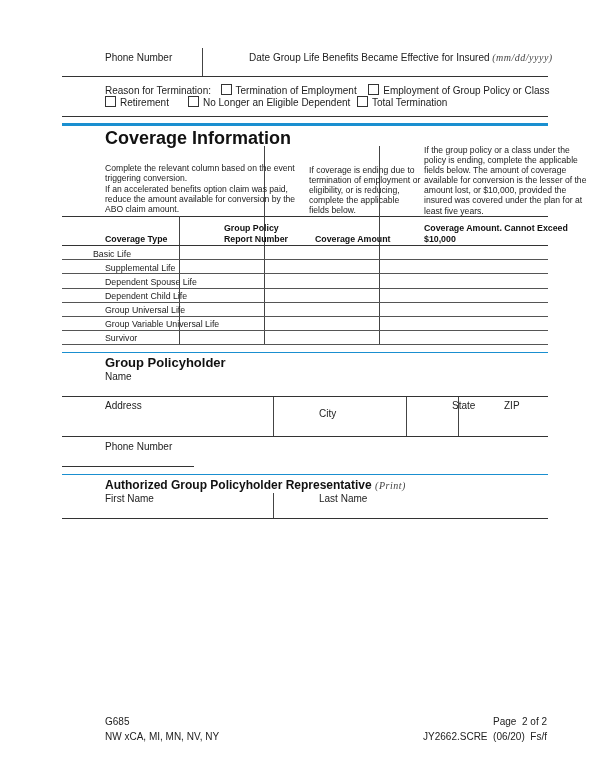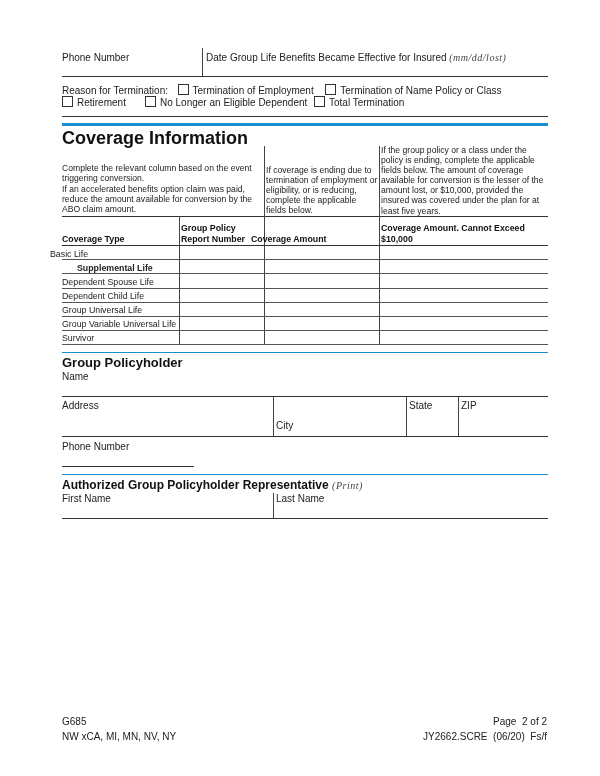--- a/index.html
+++ b/index.html
@@ -1,17 +1,17 @@
 <!DOCTYPE html>
 <html><head>
   <meta charset="utf-8">
   <style>
     html, body { margin: 0; padding: 0; background: #ffffff; }
     body { width: 600px; height: 776px; position: relative; font-family: "Liberation Sans", sans-serif; color: #222; overflow: hidden; }
-    .abs { position: absolute; }
+    .abs { position: absolute; margin-left: 43px; }
     .t { font-size: 10px; line-height: 12px; color: #222; white-space: nowrap; }
     .it { font-family: "Liberation Serif", serif; font-style: italic; font-size: 10px; letter-spacing: 0.5px; color: #444; }
     .hline { position: absolute; height: 0; border-top: 1px solid #333; }
     .hline.thin { border-top: 1px solid #555; }
     .vline { position: absolute; width: 0; border-left: 1px solid #444; }
     .blue { position: absolute; height: 3px; background: #1a8fd0; }
     .bluethin { position: absolute; height: 1px; background: #1a8fd0; }
     .h2 { font-size: 18px; font-weight: bold; color: #111; white-space: nowrap; }
     .cb { display: inline-block; width: 9px; height: 9px; border: 1px solid #333; vertical-align: -1px; margin-right: 4px; background: #fff; }
     .small { font-size: 8.6px; line-height: 10.1px; color: #222; }
@@ -19,32 +19,32 @@
     .rowlabel { font-size: 8.8px; color: #222; white-space: nowrap; }
     .field { position: absolute; }
   </style>
 </head>
 <body>
 
 <div class="abs t" style="left:62px; top:52px;">Phone Number</div>
 <div class="vline" style="left:202px; top:48px; height:28px;"></div>
 <div class="abs t" style="left:206px; top:52px;">
   <span>Date Group Life Benefits Became Effective for Insured</span>
-  <span class="it">(mm/dd/lost)</span>
+  <span class="it">(mm/dd/yyyy)</span>
 </div>
 <div class="field" style="left:62px; top:62px; width:140px; height:14px;"></div>
 <div class="field" style="left:206px; top:62px; width:342px; height:14px;"></div>
 <div class="hline" style="left:62px; top:76px; width:486px;"></div>
 
 <div class="abs t" style="left:62px; top:84px;">
   <span>Reason for Termination:</span>
   <span style="display:inline-block; width:4px;"></span>
   <span><span class="cb"></span><span>Termination of Employment</span></span>
   <span style="display:inline-block; width:6px;"></span>
-  <span><span class="cb"></span><span>Termination of Name Policy or Class</span></span>
+  <span><span class="cb"></span><span>Employment of Group Policy or Class</span></span>
 </div>
 <div class="abs t" style="left:62px; top:96px;">
   <span><span class="cb"></span><span>Retirement</span></span>
 </div>
 <div class="abs t" style="left:145px; top:96px;">
   <span class="cb"></span><span>No Longer an Eligible Dependent</span>
 </div>
 <div class="abs t" style="left:314px; top:96px;">
   <span class="cb"></span><span>Total Termination</span>
 </div>
@@ -62,29 +62,29 @@
 <div class="abs small" style="left:381px; top:145px; width:167px; white-space:normal;">If the group policy or a class under the policy is ending, complete the applicable fields below. The amount of coverage available for conversion is the lesser of the amount lost, or $10,000, provided the insured was covered under the plan for at least five years.</div>
 
 <div class="hline" style="left:62px; top:216px; width:486px;"></div>
 
 <div class="vline" style="left:179px; top:216px; height:128px;"></div>
 <div class="vline" style="left:264px; top:216px; height:128px;"></div>
 <div class="vline" style="left:379px; top:216px; height:128px;"></div>
 
 <div class="abs colhead" style="left:62px; top:234px;">Coverage Type</div>
 <div class="abs colhead" style="left:181px; top:223px; width:80px;">Group Policy Report Number</div>
-<div class="abs colhead" style="left:251px; top:234px;">Coverage Amount</div>
+<div class="abs colhead" style="left:272px; top:234px;">Coverage Amount</div>
 <div class="abs colhead" style="left:381px; top:223px; width:160px;">Coverage Amount. Cannot Exceed $10,000</div>
 
 <div class="hline" style="left:62px; top:245px; width:486px;"></div>
 
 <div>
   <div class="abs rowlabel" style="left:50px; top:249px;">Basic Life</div>
   <div class="hline thin" style="left:62px; top:259px; width:486px;"></div>
-  <div class="abs rowlabel" style="left:77px; top:263px;font-weight:bold;">Supplemental Life</div>
+  <div class="abs rowlabel" style="left:62px; top:263px;">Supplemental Life</div>
   <div class="hline thin" style="left:62px; top:273px; width:486px;"></div>
   <div class="abs rowlabel" style="left:62px; top:277px;">Dependent Spouse Life</div>
   <div class="hline thin" style="left:62px; top:288px; width:486px;"></div>
   <div class="abs rowlabel" style="left:62px; top:291px;">Dependent Child Life</div>
   <div class="hline thin" style="left:62px; top:302px; width:486px;"></div>
   <div class="abs rowlabel" style="left:62px; top:305px;">Group Universal Life</div>
   <div class="hline thin" style="left:62px; top:316px; width:486px;"></div>
   <div class="abs rowlabel" style="left:62px; top:319px;">Group Variable Universal Life</div>
   <div class="hline thin" style="left:62px; top:330px; width:486px;"></div>
   <div class="abs rowlabel" style="left:62px; top:333px;">Survivor</div>
@@ -96,21 +96,21 @@
 </div>
 
 <div class="bluethin" style="left:62px; top:352px; width:486px;"></div>
 <div class="abs h2" style="left:62px; top:355px; font-size:13px;">Group Policyholder</div>
 <div class="abs t" style="left:62px; top:371px;">Name</div>
 <div class="field" style="left:62px; top:383px; width:486px; height:13px;"></div>
 <div class="hline" style="left:62px; top:396px; width:486px;"></div>
 
 <div class="abs t" style="left:62px; top:400px;">Address</div>
 <div class="vline" style="left:273px; top:397px; height:40px;"></div>
-<div class="abs t" style="left:276px; top:420px;">City</div>
+<div class="abs t" style="left:276px; top:408px;">City</div>
 <div class="vline" style="left:406px; top:397px; height:40px;"></div>
 <div class="abs t" style="left:409px; top:400px;">State</div>
 <div class="vline" style="left:458px; top:397px; height:40px;"></div>
 <div class="abs t" style="left:461px; top:400px;">ZIP</div>
 <div class="field" style="left:62px; top:413px; width:210px; height:23px;"></div>
 <div class="field" style="left:275px; top:413px; width:130px; height:23px;"></div>
 <div class="field" style="left:408px; top:413px; width:49px; height:23px;"></div>
 <div class="field" style="left:460px; top:413px; width:88px; height:23px;"></div>
 <div class="hline" style="left:62px; top:436px; width:486px;"></div>
 

